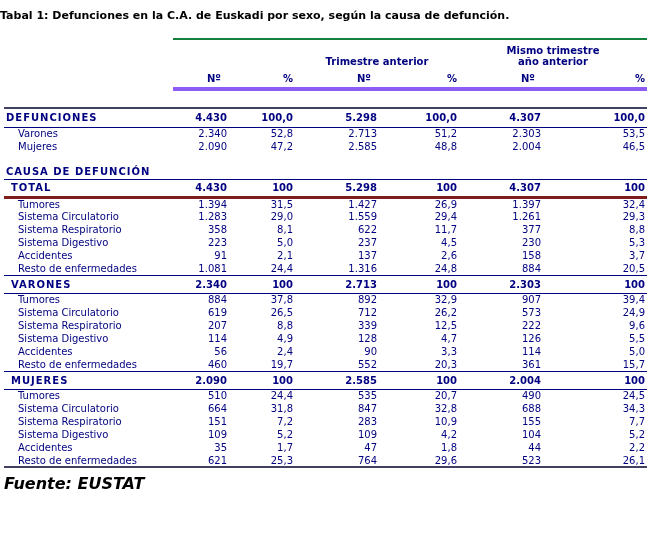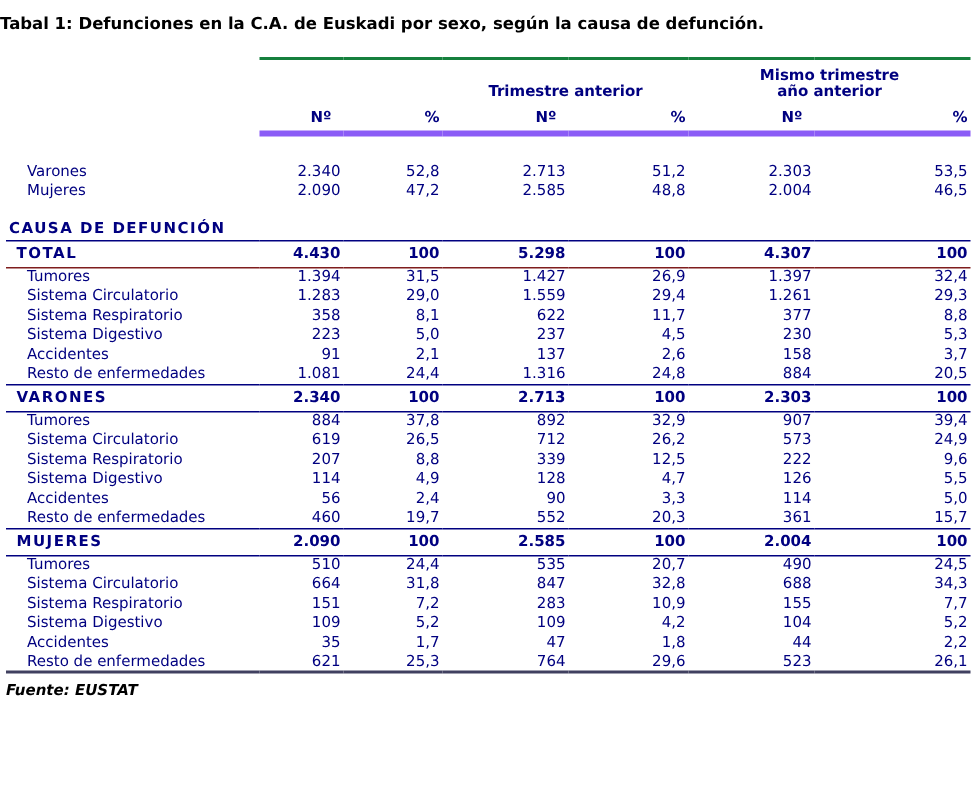--- a/index.html
+++ b/index.html
@@ -26,27 +26,27 @@
   
   .num{text-align:right;padding-right:2px;}
   .lbl{text-align:left;}
   tr.r-defunciones{height:19px;border-top:2px solid #404060;border-bottom:1px solid #000080;font-weight:bold;}
   tr.r-defunciones .lbl{padding-left:2px;letter-spacing:1px;}
   tr.r-item{height:13px;}
   tr.r-item .lbl{padding-left:14px;}
   tr.r-spacer{height:11px;}
   tr.r-section-title{height:15px;border-bottom:1px solid #000080;font-weight:bold;}
   tr.r-section-title .lbl{padding-left:2px;letter-spacing:1px;margin-top:20px;}
-  tr.r-group-total{height:18px;border-bottom:1px solid #7f1d1d;font-weight:bold;}
+  tr.r-group-total{height:18px;border-bottom:3px solid #7f1d1d;font-weight:bold;}
   tr.r-group-total .lbl{padding-left:7px;letter-spacing:1px;}
   tr.r-group-header{height:18px;border-top:1px solid #000080;border-bottom:1px solid #000080;font-weight:bold;}
   tr.r-group-header .lbl{padding-left:7px;letter-spacing:1px;}
   table.stats{border-bottom:2px solid #404060;}
 
-  .source{margin:6px 0 0 4px;color:#000000;font-size:10px;font-weight:bold;font-style:italic;}
+  .source{margin:6px 0 0 4px;color:#000000;font-size:16px;font-weight:bold;font-style:italic;}
 </style>
 </head>
 <body>
 
 <div class="page">
 
   <div class="title-block">
     <div>Tabal 1: Defunciones en la C.A. de Euskadi por sexo, según la causa de defunción.</div>
   </div>
 
@@ -79,20 +79,29 @@
         <td class="num ncol">Nº</td>
         <td class="num">%</td>
         <td class="num ncol">Nº</td>
         <td class="num">%</td>
       </tr>
       <tr class="h-gap">
         <td colspan="7"></td>
       </tr>
     </thead>
     <tbody>
+        <tr class="r-defunciones">
+          <td class="lbl">DEFUNCIONES</td>
+          <td class="num">4.430</td>
+          <td class="num">100,0</td>
+          <td class="num">5.298</td>
+          <td class="num">100,0</td>
+          <td class="num">4.307</td>
+          <td class="num">100,0</td>
+        </tr>
         <tr class="r-item">
           <td class="lbl">Varones</td>
           <td class="num">2.340</td>
           <td class="num">52,8</td>
           <td class="num">2.713</td>
           <td class="num">51,2</td>
           <td class="num">2.303</td>
           <td class="num">53,5</td>
         </tr>
         <tr class="r-item">

